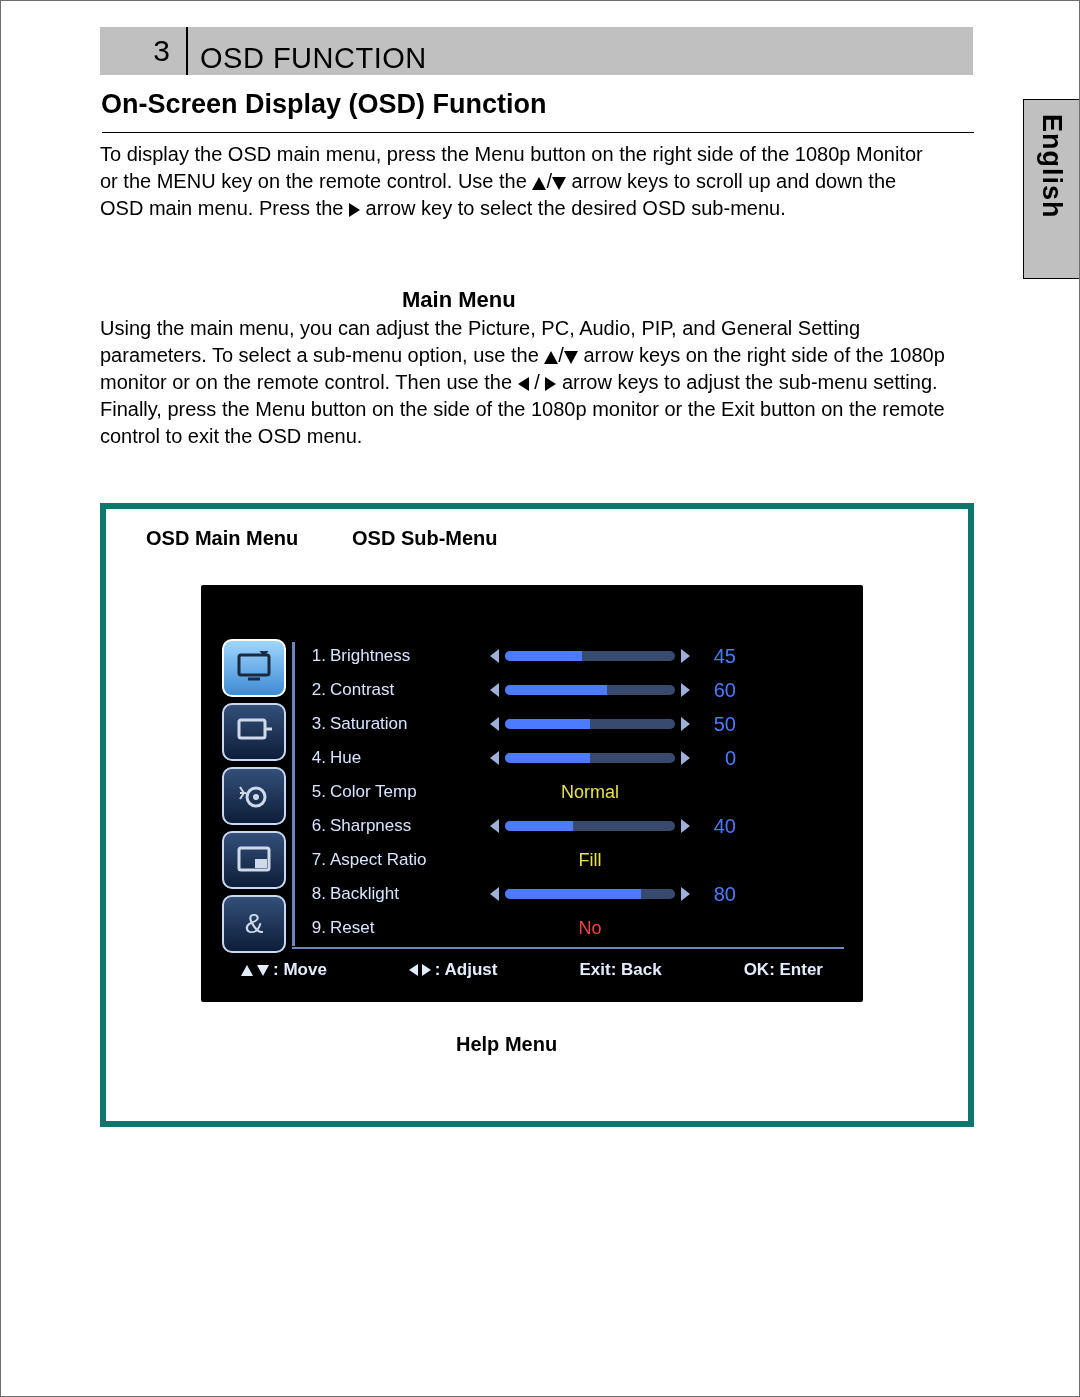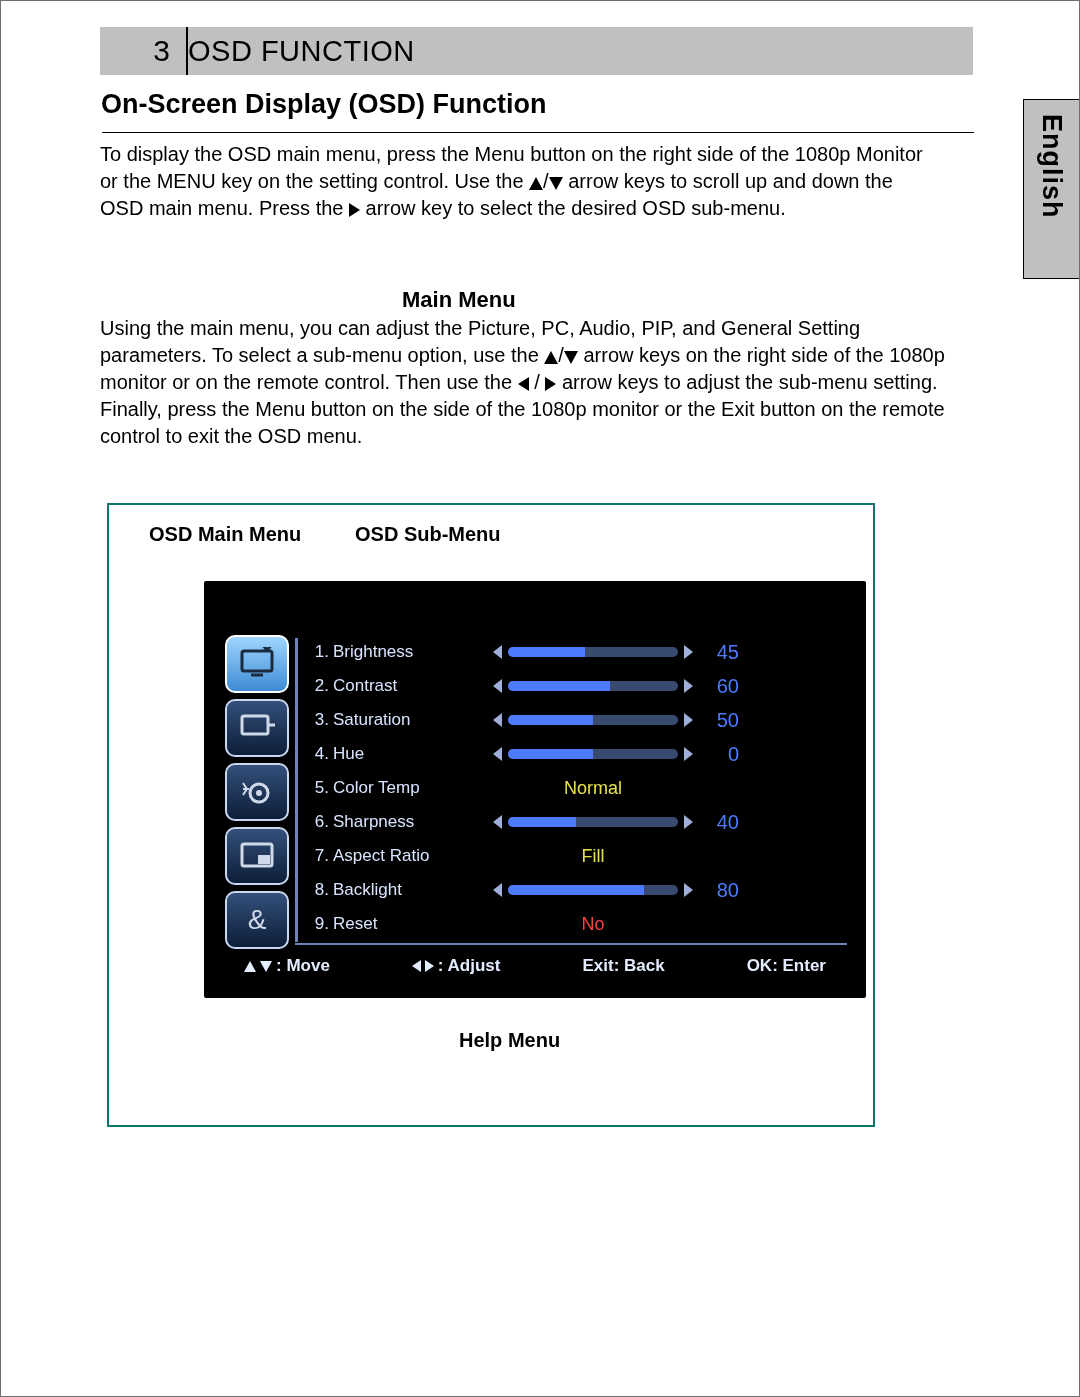--- a/index.html
+++ b/index.html
@@ -40,22 +40,22 @@
     box-sizing: border-box;
   }
   .chapter-num-sep {
     width: 2px;
     background: #000;
   }
   .chapter-title-box {
     flex: 1;
     background: #c0c0c0;
     display: flex;
-    align-items: center;
-    padding-left: 0;
+    align-items: flex-end;
+    padding-left: 12px;
     font-size: 29px;
     letter-spacing: 0.5px;
   }
 
   
   .lang-tab {
     position: absolute;
     right: 0;
     top: 98px;
     width: 56px;
@@ -126,25 +126,25 @@
     left: 99px;
     top: 314px;
     width: 858px;
     font-size: 20px;
     line-height: 27px;
   }
 
   
   .figure-frame {
     position: absolute;
-    left: 106px;
+    left: 99px;
     top: 502px;
-    width: 768px;
+    width: 874px;
     height: 624px;
-    border: 2px solid #0f766e;
+    border: 6px solid #0f766e;
     box-sizing: border-box;
   }
   .figure-label {
     position: absolute;
     font-size: 20px;
     font-weight: 700;
   }
 
   
   .osd {
@@ -289,21 +289,21 @@
   </div>
 
   <div class="lang-tab">
     <span>English</span>
   </div>
 
   <div class="section-heading">On-Screen Display (OSD) Function</div>
   <hr class="section-rule">
 
   <div class="intro-para">
-    <span>To display the OSD main menu, press the Menu button on the right side of the 1080p Monitor or the MENU key on the setting control. Use the </span>
+    <span>To display the OSD main menu, press the Menu button on the right side of the 1080p Monitor or the MENU key on the remote control. Use the </span>
     <span class="tri up"></span>/<span class="tri down"></span>
     <span> arrow keys to scroll up and down the OSD main menu.    Press the </span>
     <span class="tri right"></span>
     <span> arrow key to select the desired OSD sub-menu.</span>
   </div>
 
   <div class="mainmenu-title">Main Menu</div>
   <div class="mainmenu-para">
     <span>Using the main menu, you can adjust the Picture, PC, Audio, PIP, and General Setting parameters. To select a sub-menu option, use the </span>
     <span class="tri up"></span>/<span class="tri down"></span>

